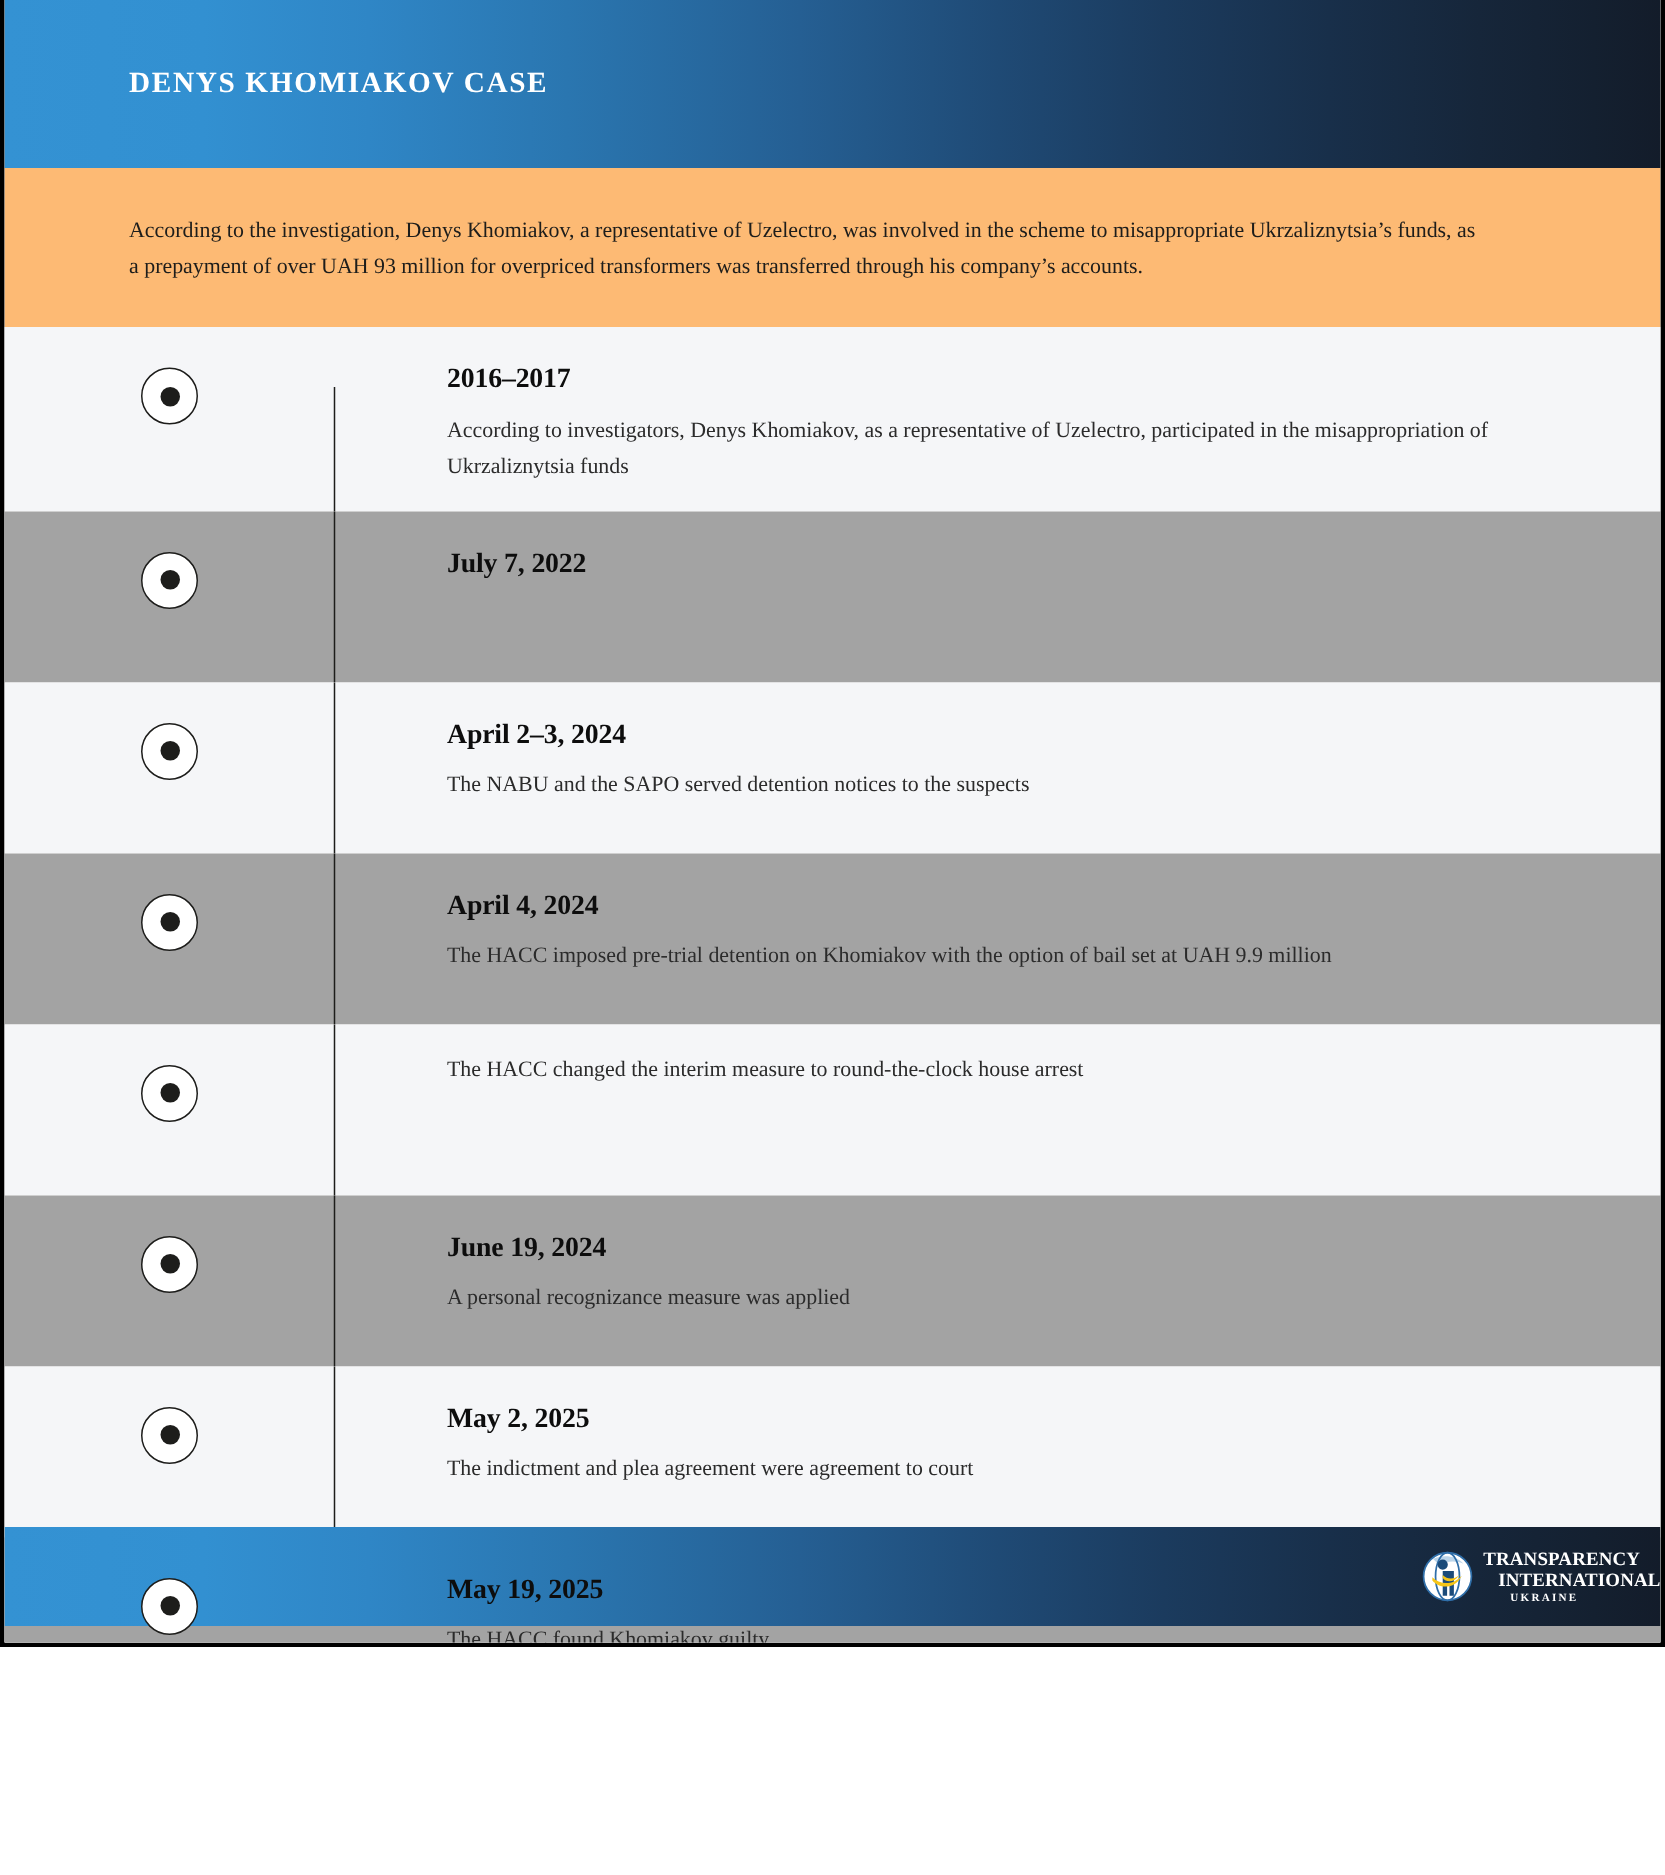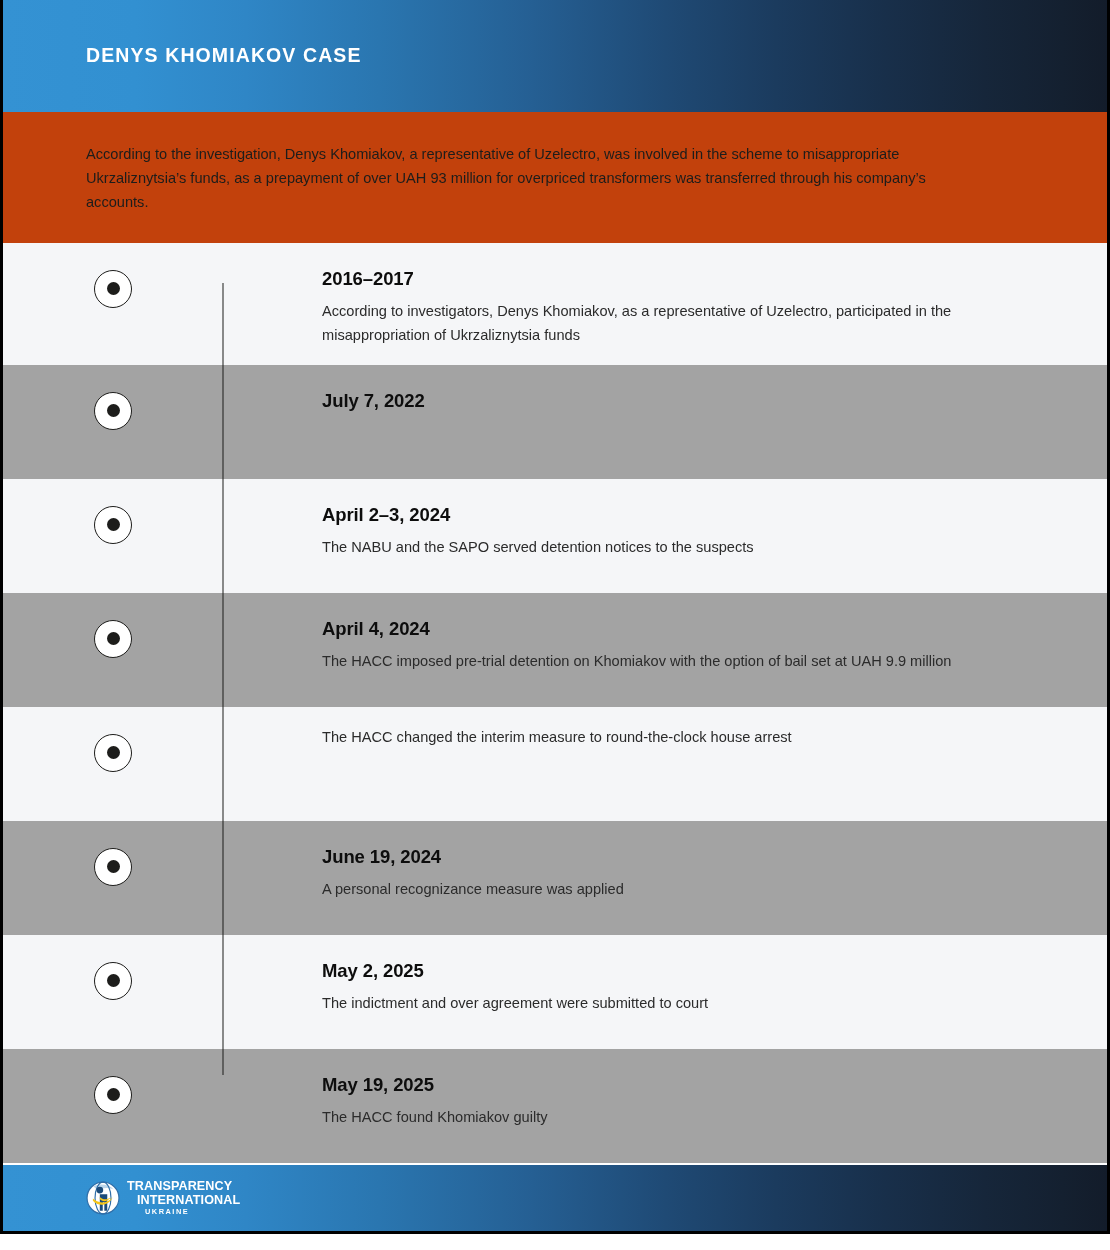--- a/index.html
+++ b/index.html
@@ -9,26 +9,27 @@
   }
 
   body {
     font-family: "Liberation Sans", "DejaVu Sans", sans-serif;
     -webkit-font-smoothing: antialiased;
   }
 
   .page {
     position: relative;
     width: 1110px;
-    height: 1234px;
+    height: 1098px;
     background: #ffffff;
     overflow: hidden;
     border-left: 3px solid #000000;
     border-right: 3px solid #000000;
     border-bottom: 3px solid #000000;
+    font-family: Liberation Serif, serif;
   }
 
   
   .header {
     position: relative;
     height: 112px;
     background: linear-gradient(90deg,
                 #3492d3 0%,
                 #3290d1 12%,
                 #2f86c6 22%,
@@ -49,21 +50,21 @@
     font-size: 19.5px;
     font-weight: 700;
     letter-spacing: 1.1px;
     text-transform: uppercase;
     line-height: 1.2;
   }
 
   
   .intro {
     padding: 30px 90px 28px 83px;
-    background: #c2410c;
+    background: #fdba74;
   }
   .intro-text {
     font-size: 14.6px;
     line-height: 24.2px;
     color: #1d1d1b;
     max-width: 900px;
   }
 
   
   .timeline {
@@ -120,21 +121,20 @@
     height: 13px;
     border-radius: 50%;
     background: #1d1d1b;
   }
 
   .content-col {
     flex: 1 1 auto;
     padding-right: 106px;
     padding-left: 75px;
     z-index: 2;
-    margin-left: 24px;
   }
   .event-date {
     font-size: 18.5px;
     font-weight: 700;
     color: #0d0d0d;
     letter-spacing: -0.1px;
     line-height: 1.25;
     margin-bottom: 9px;
     margin-top: 6px;
   }
@@ -142,36 +142,37 @@
     font-size: 14.6px;
     line-height: 24px;
     color: #2b2b2b;
   }
 
   
   .footer {
     position: absolute;
     left: 0;
     right: 0;
-    bottom: 0;
+    bottom: 11px;
     height: 66px;
     background: linear-gradient(90deg,
                 #3492d3 0%,
                 #3290d1 12%,
                 #2f86c6 22%,
                 #2a76b0 34%,
                 #255f93 48%,
                 #1f4a75 60%,
                 #1b3b5e 70%,
                 #182f4a 80%,
                 #16263a 89%,
                 #142030 96%,
                 #131c2a 100%);
     display: flex;
     align-items: center;
+    justify-content: flex-end;
   }
   .logo-wrap {
     margin-left: 83px;
     display: flex;
     align-items: center;
     gap: 7px;
   }
   .logo-mark { width: 34px; height: 34px; display: block; }
   .logo-text {
     display: flex;
@@ -280,21 +281,21 @@
       </div>
       <div class="timeline-item shaded">
         <div class="spine"></div>
         <div class="marker-col">
           <div class="marker">
             <div class="marker-dot"></div>
           </div>
         </div>
         <div class="content-col">
           <div class="event-date">May 2, 2025</div>
-          <div class="event-desc">The indictment and over agreement were submitted to court</div>
+          <div class="event-desc">The indictment and plea agreement were agreement to court</div>
         </div>
       </div>
       <div class="timeline-item plain">
         <div class="spine"></div>
         <div class="marker-col">
           <div class="marker">
             <div class="marker-dot"></div>
           </div>
         </div>
         <div class="content-col">

